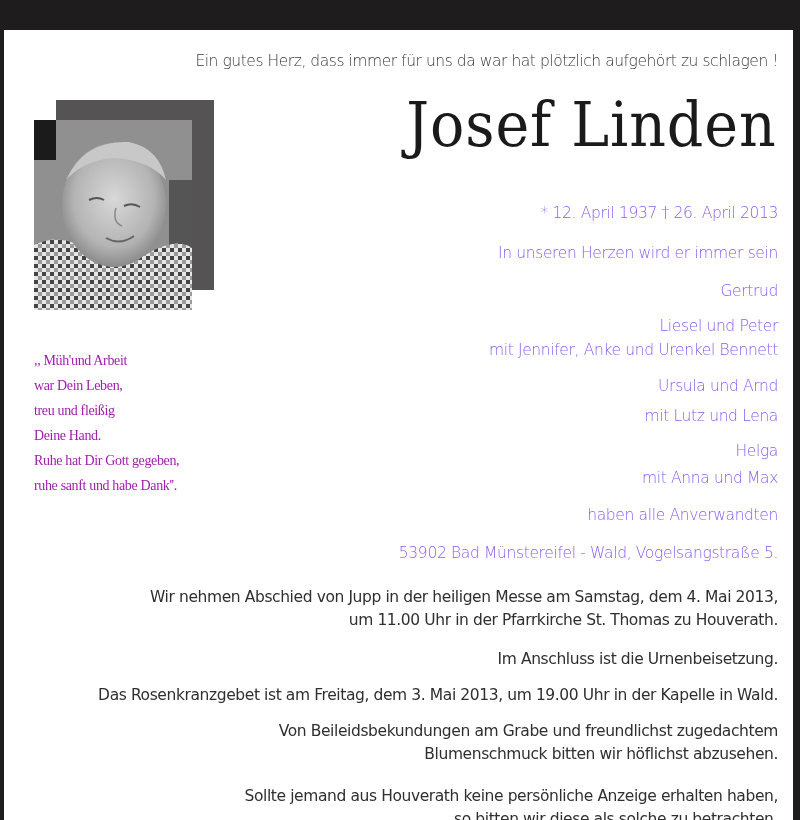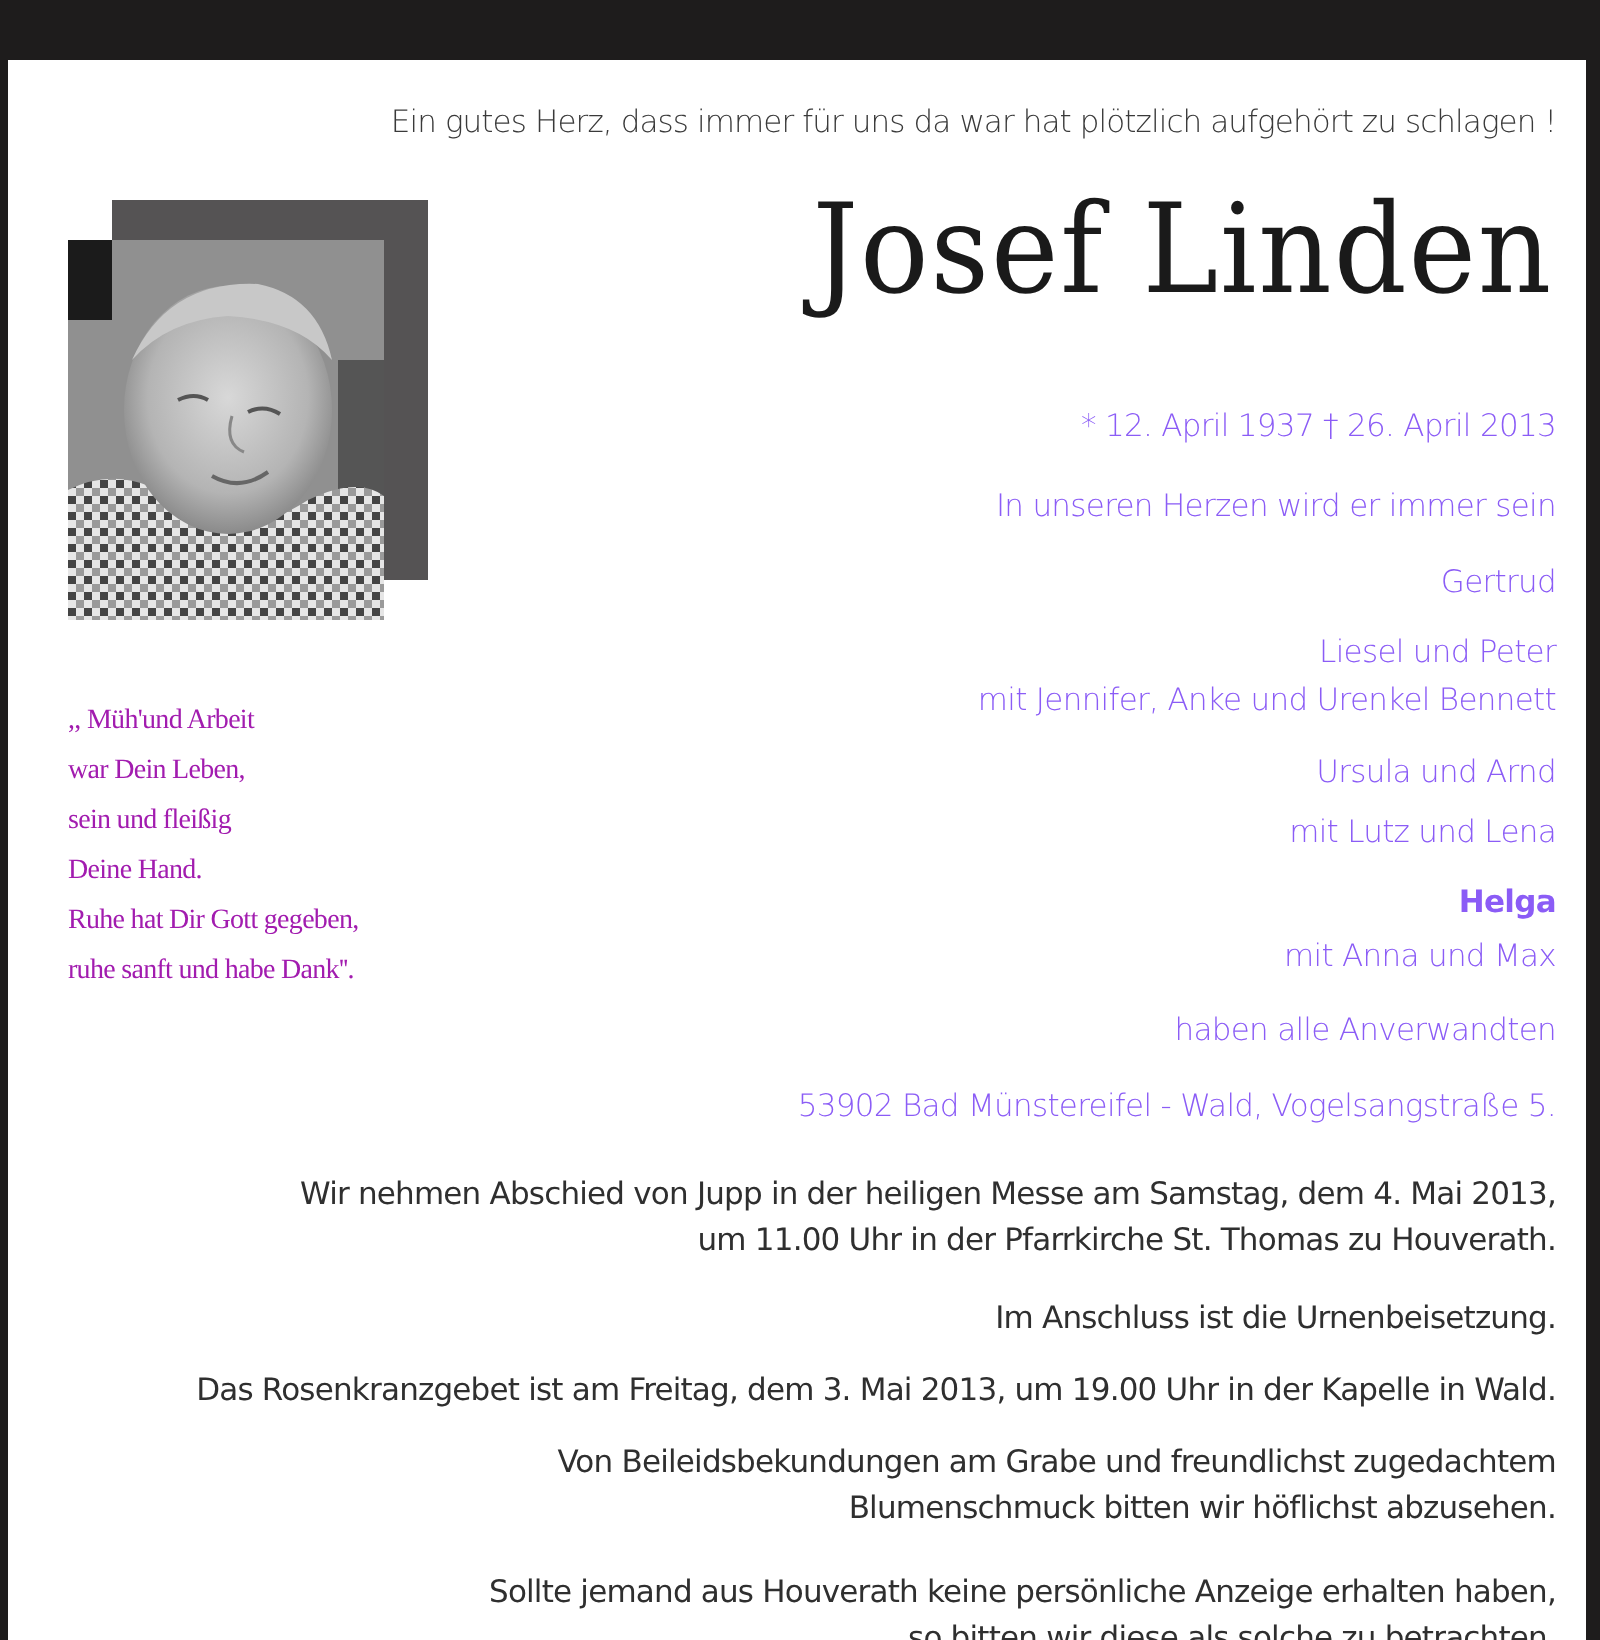--- a/index.html
+++ b/index.html
@@ -87,31 +87,31 @@
   <div class="line" style="top:214px;">In unseren Herzen wird er immer sein</div>
 
   <div class="line" style="top:252px;">Gertrud</div>
 
   <div class="line" style="top:287px;">Liesel und Peter</div>
   <div class="line" style="top:311px;">mit Jennifer, Anke und Urenkel Bennett</div>
 
   <div class="line" style="top:347px;">Ursula und Arnd</div>
   <div class="line" style="top:377px;">mit Lutz und Lena</div>
 
-  <div class="line" style="top:412px;font-weight:bold;">Helga</div>
+  <div class="line" style="top:412px;">Helga</div>
   <div class="line" style="top:439px;">mit Anna und Max</div>
 
   <div class="line" style="top:476px;">haben alle Anverwandten</div>
 
   <div class="line" style="top:514px;">53902 Bad Münstereifel - Wald, Vogelsangstraße 5.</div>
 
   <div class="poem">
     <div>,, Müh'und Arbeit</div>
     <div>war Dein Leben,</div>
-    <div>sein und fleißig</div>
+    <div>treu und fleißig</div>
     <div>Deine Hand.</div>
     <div>Ruhe hat Dir Gott gegeben,</div>
     <div>ruhe sanft und habe Dank''.</div>
   </div>
 
   <div class="block" style="top:556px;">
     <div>Wir nehmen Abschied von Jupp in der heiligen Messe am Samstag, dem 4. Mai 2013,</div>
     <div>um 11.00 Uhr in der Pfarrkirche St. Thomas zu Houverath.</div>
   </div>
 

